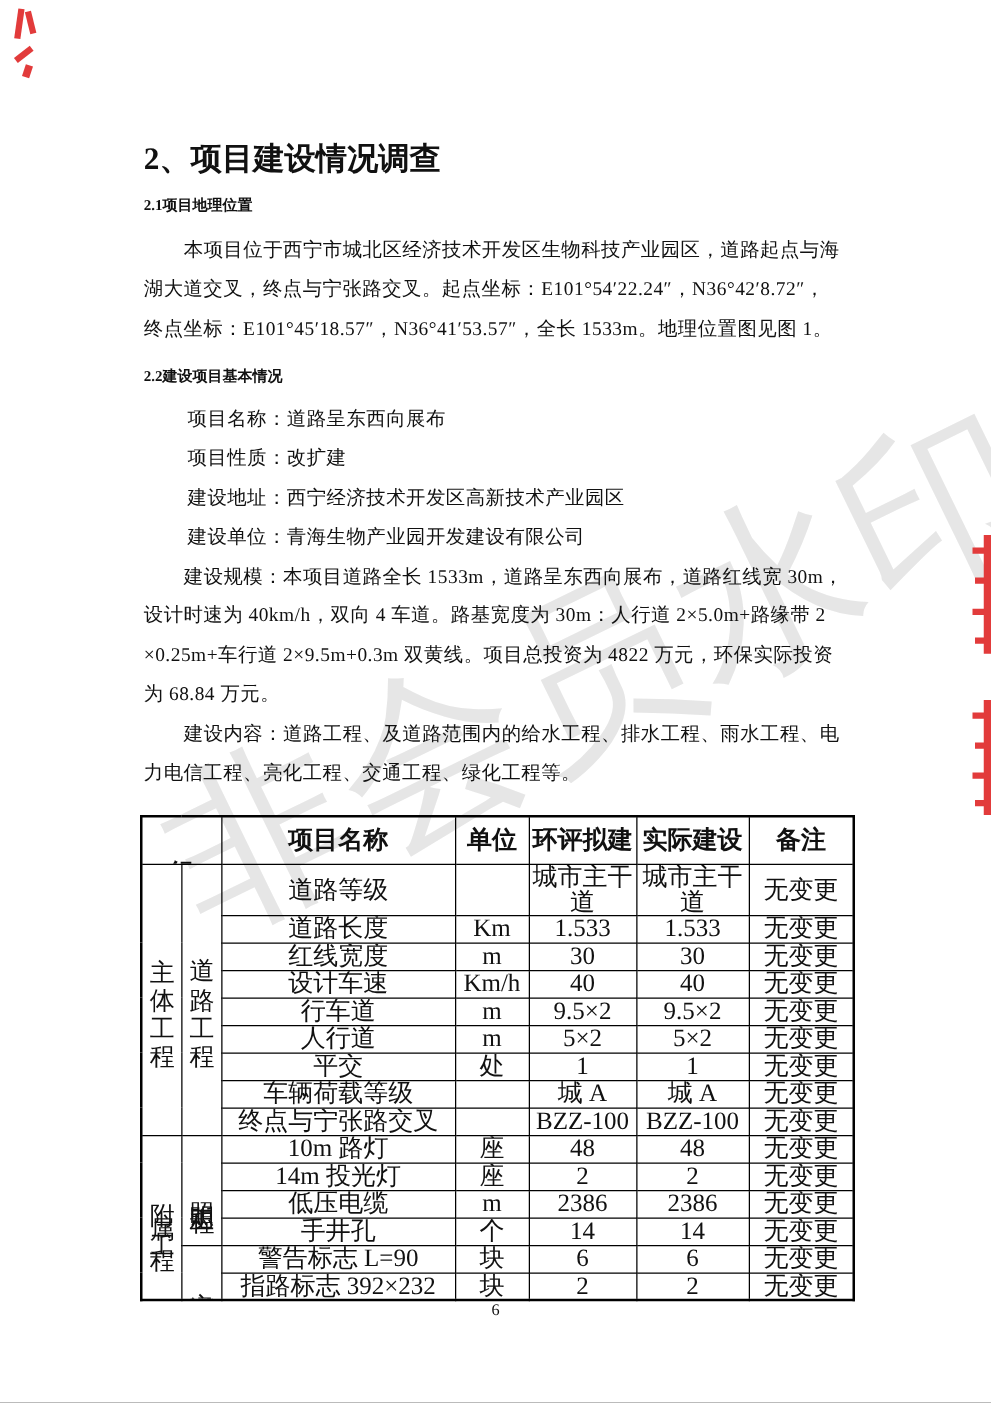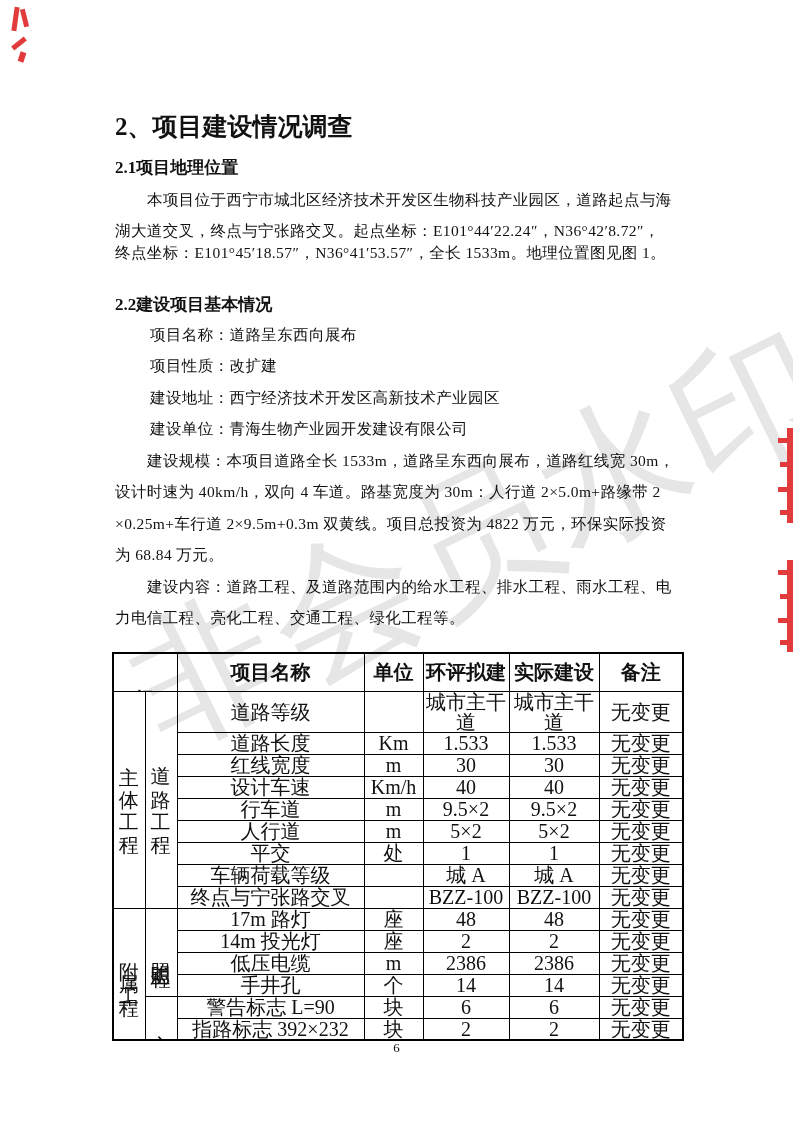--- a/index.html
+++ b/index.html
@@ -14,21 +14,21 @@
   .watermark{
     position:absolute;left:100px;top:462px;width:760px;height:150px;
     line-height:150px;font-size:148px;text-align:center;white-space:nowrap;
     color:#d6d6d6;opacity:.6;transform:rotate(-26deg);z-index:0;
     letter-spacing:2px;font-family:"Liberation Sans","DejaVu Sans",sans-serif;
   }
   
   .redfrag{position:absolute;background:#e23b3b;z-index:2;}
   
   .h1{position:absolute;left:115px;top:110px;font-size:25px;font-weight:bold;white-space:nowrap;}
-  .h2{position:absolute;left:115px;font-size:17px;font-weight:bold;white-space:nowrap;}
+  .h2{position:absolute;left:115px;font-size:12px;font-weight:bold;white-space:nowrap;}
   .line{position:absolute;left:115px;font-size:15.5px;white-space:nowrap;letter-spacing:.4px;}
   .indent{padding-left:32px;}
   .infoline{left:150px;}
   .caption{
     position:absolute;left:112px;top:630px;width:570px;text-align:center;
     font-size:15.5px;font-weight:bold;white-space:nowrap;
   }
   
   table.spec{
     position:absolute;left:112px;top:652px;width:570px;
@@ -81,22 +81,22 @@
     <div class="redfrag" style="left:780px;top:640px;width:8px;height:5px;"></div>
   </div>
 
   <div class="layer">
 
     <div class="h1">2、项目建设情况调查</div>
 
     <div class="h2" style="top:156px;">2.1项目地理位置</div>
 
     <div class="line indent" style="top:190px;">本项目位于西宁市城北区经济技术开发区生物科技产业园区，道路起点与海</div>
-    <div class="line" style="top:221px;">湖大道交叉，终点与宁张路交叉。起点坐标：E101°44′22.24″，N36°42′8.72″，</div>
-    <div class="line" style="top:243px;text-align:center;">终点坐标：E101°45′18.57″，N36°41′53.57″，全长 1533m。地理位置图见图 1。</div>
+    <div class="line" style="top:221px;">湖大道交叉，终点与宁张路交叉。起点坐标：E101°54′22.24″，N36°42′8.72″，</div>
+    <div class="line" style="top:253px;text-align:center;">终点坐标：E101°45′18.57″，N36°41′53.57″，全长 1533m。地理位置图见图 1。</div>
 
     <div class="h2" style="top:293px;">2.2建设项目基本情况</div>
 
     <div class="line infoline" style="top:325px;">项目名称：道路呈东西向展布</div>
     <div class="line infoline" style="top:356px;">项目性质：改扩建</div>
     <div class="line infoline" style="top:388px;">建设地址：西宁经济技术开发区高新技术产业园区</div>
     <div class="line infoline" style="top:419px;">建设单位：青海生物产业园开发建设有限公司</div>
 
     <div class="line indent" style="top:451px;">建设规模：本项目道路全长 1533m，道路呈东西向展布，道路红线宽 30m，</div>
     <div class="line" style="top:482px;">设计时速为 40km/h，双向 4 车道。路基宽度为 30m：人行道 2×5.0m+路缘带 2</div>
@@ -189,21 +189,21 @@
         <tr>
           <td>终点与宁张路交叉</td>
           <td></td>
           <td>BZZ-100</td>
           <td>BZZ-100</td>
           <td>无变更</td>
         </tr>
         <tr>
           <td rowspan="6"><span class="vert sp-lg">附属工程</span></td>
           <td rowspan="4"><span class="vert sp-md">照明工程</span></td>
-          <td>17m 路灯</td>
+          <td>10m 路灯</td>
           <td>座</td>
           <td>48</td>
           <td>48</td>
           <td>无变更</td>
         </tr>
         <tr>
           <td>14m 投光灯</td>
           <td>座</td>
           <td>2</td>
           <td>2</td>

